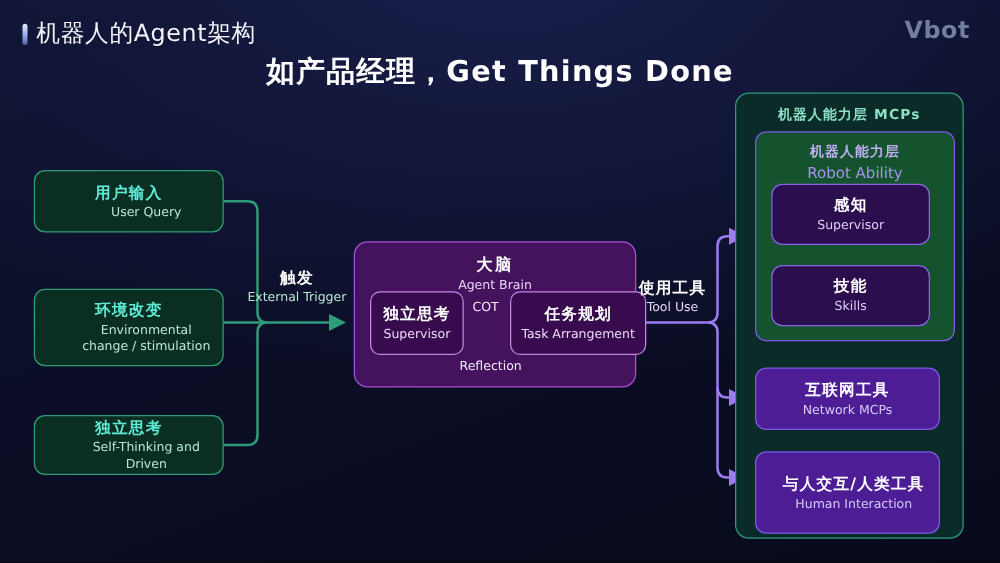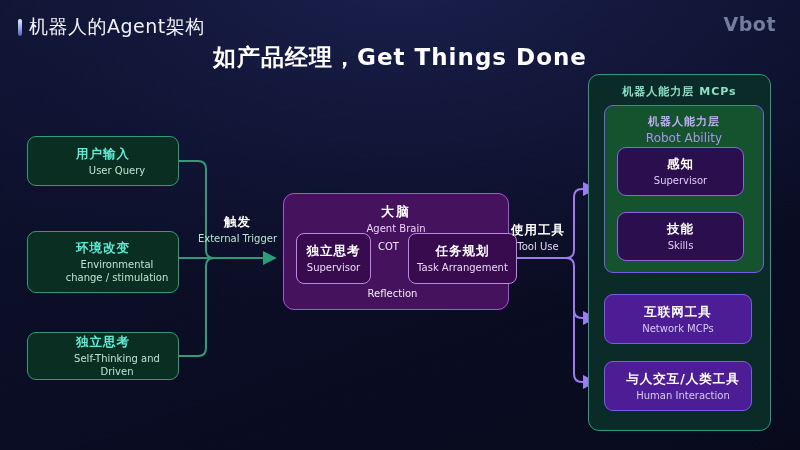--- a/index.html
+++ b/index.html
@@ -170,19 +170,19 @@
       <div class="node cap-box" style="left:12px; top:106px; width:127px; height:49px;">
         <div class="zh">技能</div>
         <div class="en">Skills</div>
       </div>
     </div>
 
     <div class="node indigo-box" style="left:15px; top:219px; width:148px; height:50px;">
       <div class="zh">互联网工具</div>
       <div class="en">Network MCPs</div>
     </div>
-    <div class="node indigo-box" style="left:15px; top:286px; width:148px; height:50px;padding-left:16px;">
+    <div class="node indigo-box" style="left:15px; top:286px; width:148px; height:66px;padding-left:16px;">
       <div class="zh">与人交互/人类工具</div>
       <div class="en">Human Interaction</div>
     </div>
   </div>
 
 </div>
 
 </body></html>

